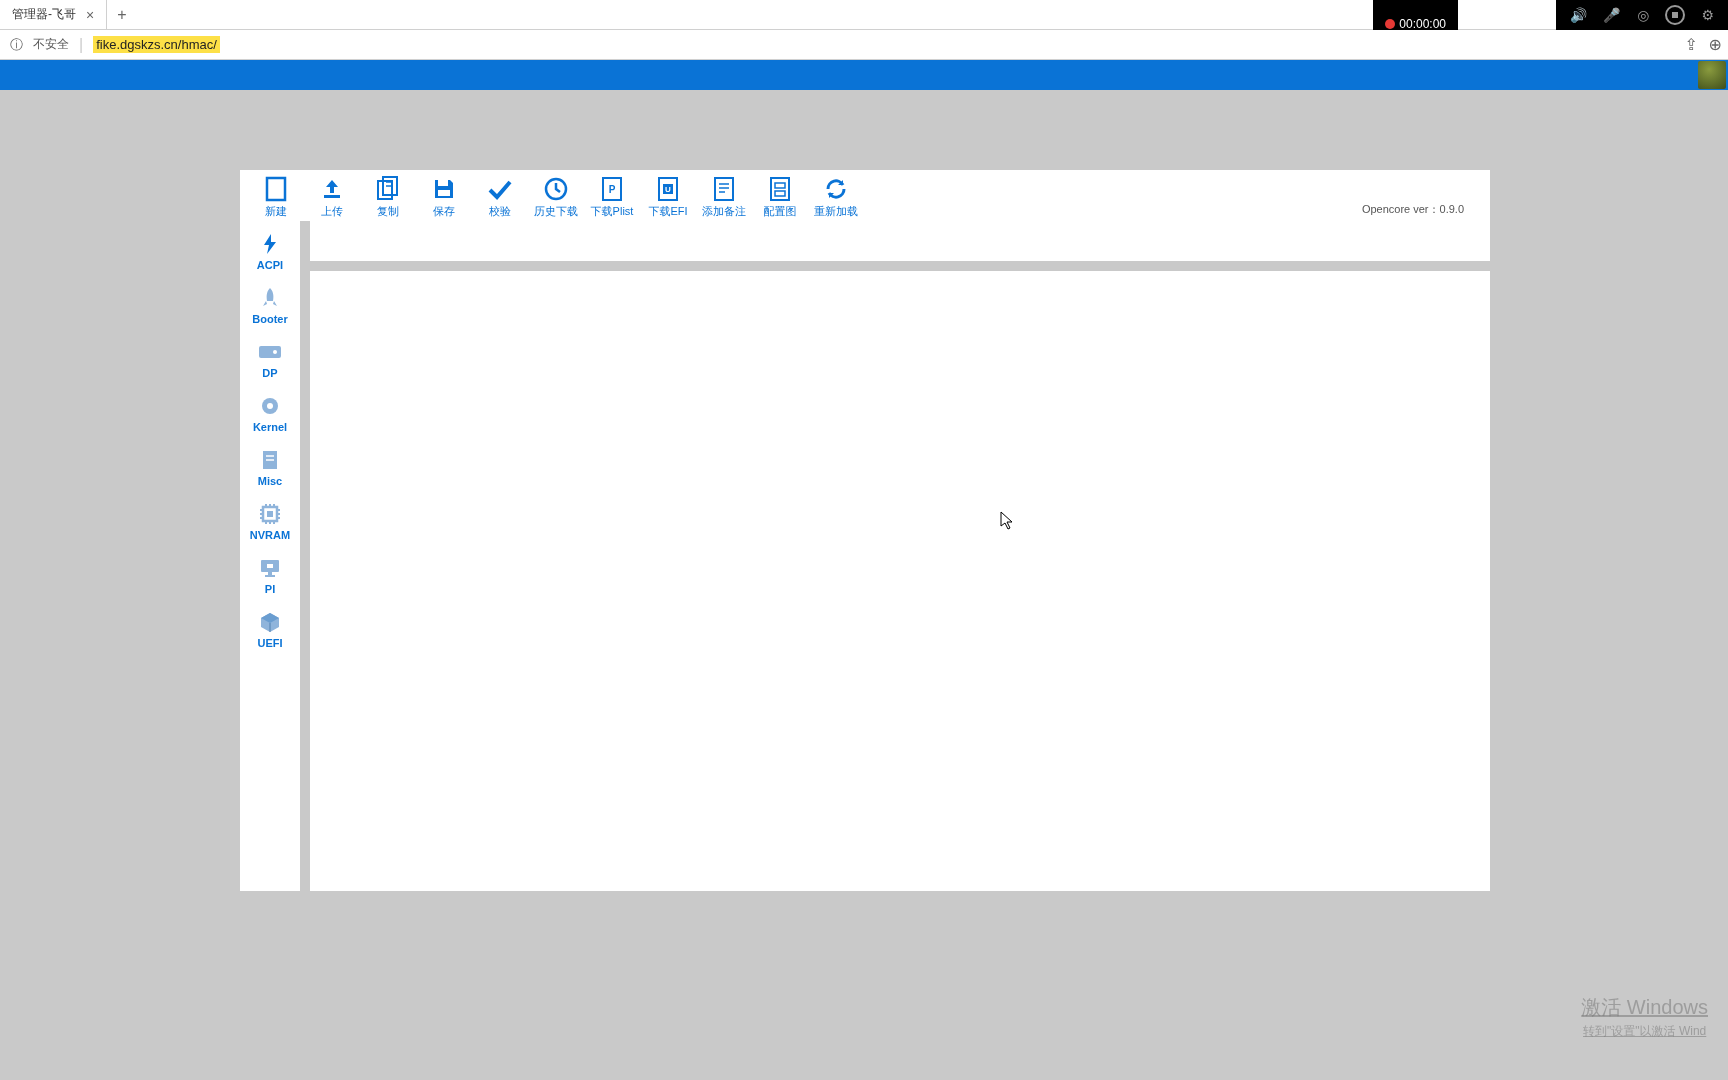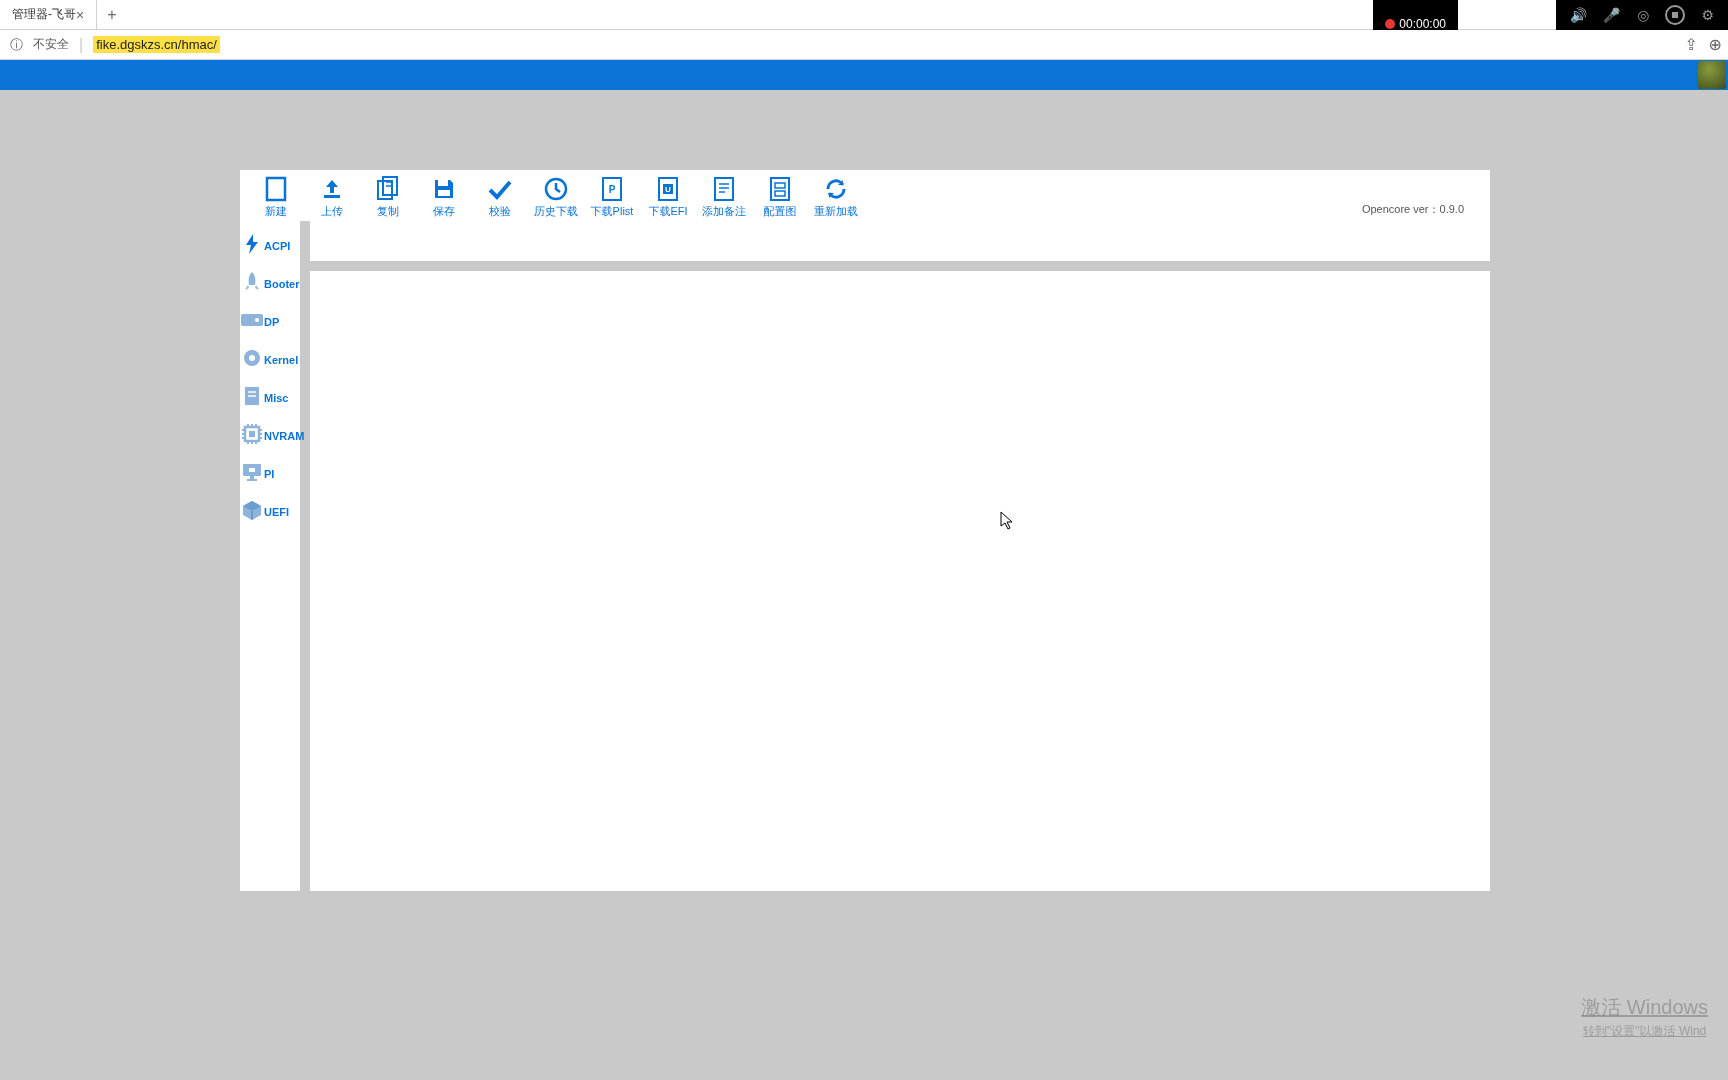--- a/index.html
+++ b/index.html
@@ -1,20 +1,20 @@
 <!DOCTYPE html>
 <html><head>
   <meta charset="utf-8">
   <style>
     * { margin: 0; padding: 0; box-sizing: border-box; font-family: "Microsoft YaHei", Arial, sans-serif; }
     body { background: #c9c9c9; width: 1728px; height: 1080px; overflow: hidden; position: relative; }
     
     
     .tab-bar { height: 30px; background: #fff; display: flex; align-items: center; border-bottom: 1px solid #d0d0d0; }
-    .tab { display: flex; align-items: center; padding: 0 12px; height: 100%; font-size: 12px; color: #333; border-right: 1px solid #d0d0d0; }
+    .tab { display: flex; align-items: center; padding: 0 12px; height: 100%; font-size: 12px; color: #333; gap: 10px; border-right: 1px solid #d0d0d0; }
     .tab .close { font-size: 14px; color: #666; cursor: pointer; }
     .new-tab { padding: 0 10px; font-size: 16px; color: #666; cursor: pointer; }
     
     
     .recording-bar { position: absolute; top: 0; right: 270px; height: 48px; background: #000; display: flex; align-items: center; padding: 0 12px; gap: 4px; }
     .rec-dot { width: 10px; height: 10px; background: #e53935; border-radius: 50%; }
     .rec-time { color: #fff; font-size: 12px; }
     .rec-icons { position: absolute; top: 0; right: 0; height: 30px; background: #000; display: flex; align-items: center; gap: 16px; padding: 0 14px; }
     .rec-icon { color: #999; font-size: 14px; }
     .rec-round { width: 20px; height: 20px; border: 2px solid #999; border-radius: 50%; display:flex;align-items:center;justify-content:center; }
@@ -42,21 +42,21 @@
     .oc-ver { position: absolute; right: 26px; bottom: 4px; font-size: 11px; color: #555; }
     
     
     .subhdr { display: flex; justify-content: space-between; padding: 2px 10px 4px; font-size: 11px; }
     .subhdr-left { color: #0a73d6; }
     .subhdr-right { color: #0a73d6; cursor: pointer; }
     
     
     .body-area { display: flex; background: #c9c9c9; }
     .sidebar { width: 60px; background: #fff; display: flex; flex-direction: column; padding-top: 6px; min-height: 670px; }
-    .sb-item { display: flex; flex-direction: row; align-items: center; padding: 6px 0 10px; cursor: pointer; }
+    .sb-item { display: flex; flex-direction: column; align-items: center; padding: 6px 0 10px; cursor: pointer; }
     .sb-icon { width: 24px; height: 22px; color: #0a73d6; display:flex;align-items:center;justify-content:center; }
     .sb-icon.dim { color: #8fb4db; }
     .sb-label { font-size: 11px; color: #0a73d6; font-weight: bold; margin-top: 4px; }
     
     .content { flex: 1; display: flex; flex-direction: column; gap: 10px; padding-left: 10px; }
     .panel-top { height: 40px; background: #fff; }
     .panel-main { flex: 1; background: #fff; min-height: 615px; position: relative; }
     
     
     .cursor { position: absolute; width: 14px; height: 20px; }

